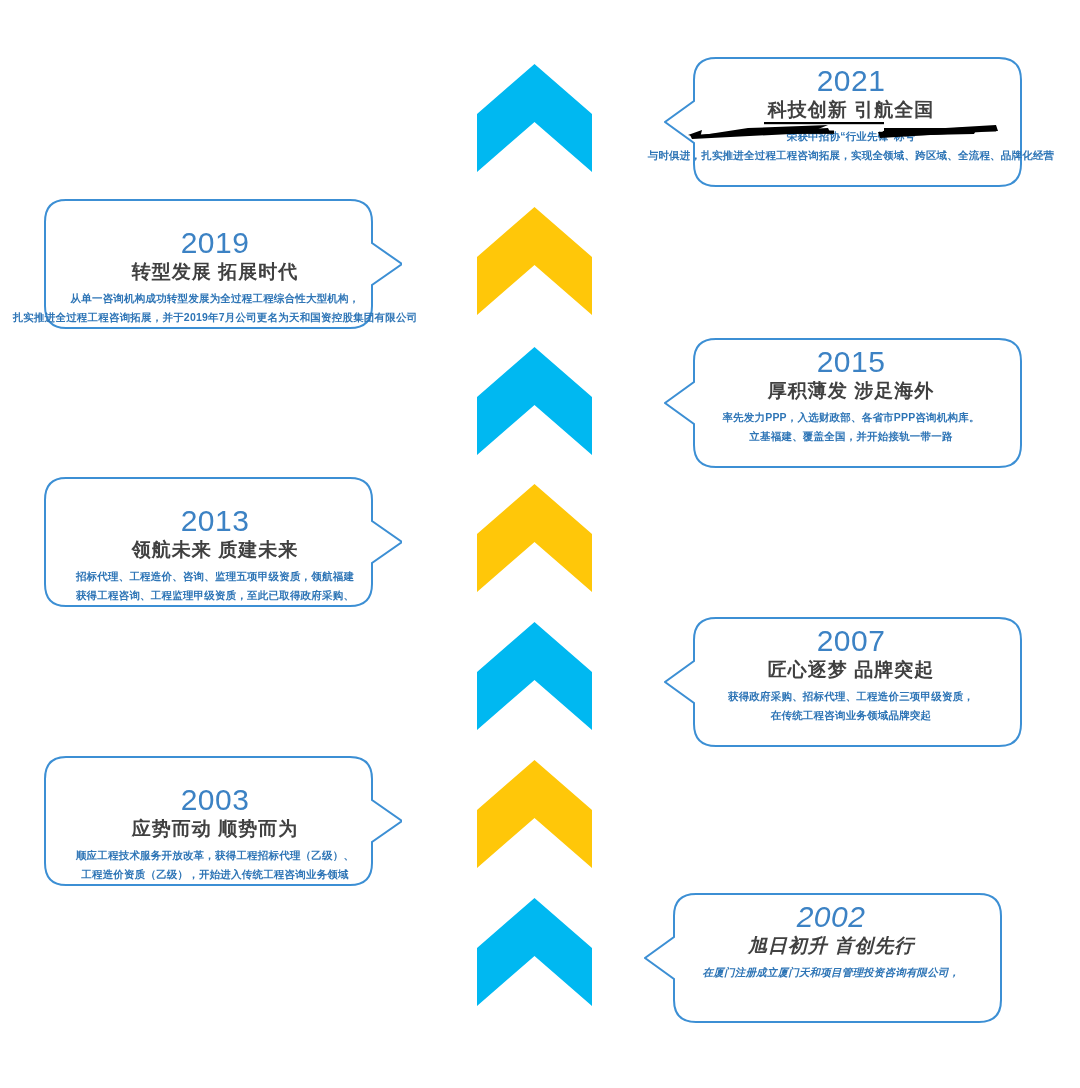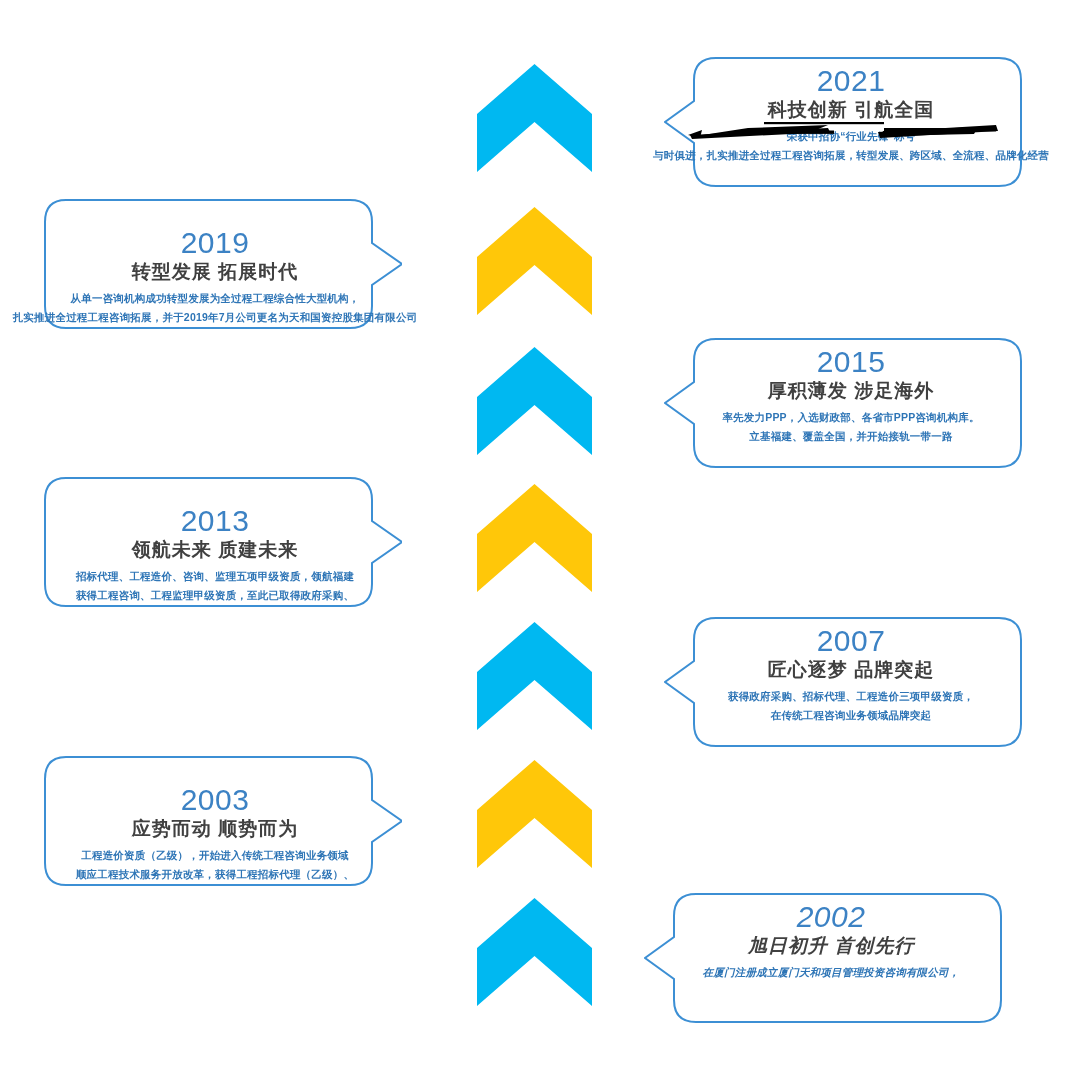--- a/index.html
+++ b/index.html
@@ -141,21 +141,21 @@
     <div class="callout side-right" style="left: 664px; top: 57px;">
       <div class="callout-frame">
         <svg width="358" height="130" viewBox="0 0 358 130" xmlns="http://www.w3.org/2000/svg">
           <path d="M 52 1 L 335 1 Q 357 1 357 23 L 357 107 Q 357 129 335 129 L 52 129 Q 30 129 30 107 L 30 86 L 1 65 L 30 44 L 30 23 Q 30 1 52 1 Z" fill="#ffffff" stroke="#3C8FD4" stroke-width="2"></path>
         </svg>
       </div>
       <div class="callout-body">
         <div class="year">2021</div>
         <div class="subtitle">科技创新  引航全国</div>
         <div class="desc-line redacted-host">荣获中招协“行业先锋”称号</div>
-        <div class="desc-line">与时俱进，扎实推进全过程工程咨询拓展，转型发展、跨区域、全流程、品牌化经营</div>
+        <div class="desc-line">与时俱进，扎实推进全过程工程咨询拓展，实现全领域、跨区域、全流程、品牌化经营</div>
       </div>
       <div class="redaction" style="left: 14px; top: 62px; width: 330px; height: 26px;">
         <svg width="330" height="26" viewBox="0 0 330 26" xmlns="http://www.w3.org/2000/svg">
           <path d="M18 17 L70 9 L150 6 L138 11 L60 14 Z" fill="#000000"></path>
           <path d="M10 16 L24 11 L22 19 Z" fill="#000000"></path>
           <path d="M12 16 L150 9 L152 13 L14 20 Z" fill="#000000"></path>
           <path d="M200 13 L318 6 L320 12 L202 19 Z" fill="#000000"></path>
           <path d="M205 12 L300 8 L296 15 L203 17 Z" fill="#000000"></path>
           <rect x="86" y="3" width="120" height="2.2" fill="#000000"></rect>
           <rect x="60" y="11.5" width="96" height="3.4" fill="#000000"></rect>
@@ -217,22 +217,22 @@
     </div>
     <div class="callout side-left" style="left: 44px; top: 756px;">
       <div class="callout-frame">
         <svg width="358" height="130" viewBox="0 0 358 130" xmlns="http://www.w3.org/2000/svg">
           <path d="M 22 1 L 306 1 Q 328 1 328 23 L 328 44 L 358 65 L 328 86 L 328 107 Q 328 129 306 129 L 22 129 Q 1 129 1 107 L 1 23 Q 1 1 22 1 Z" fill="#ffffff" stroke="#3C8FD4" stroke-width="2"></path>
         </svg>
       </div>
       <div class="callout-body">
         <div class="year">2003</div>
         <div class="subtitle">应势而动  顺势而为</div>
+        <div class="desc-line">顺应工程技术服务开放改革，获得工程招标代理（乙级）、</div>
         <div class="desc-line">工程造价资质（乙级），开始进入传统工程咨询业务领域</div>
-        <div class="desc-line">顺应工程技术服务开放改革，获得工程招标代理（乙级）、</div>
       </div>
     </div>
     <div class="callout side-right" style="left: 644px; top: 893px; font-style: italic;">
       <div class="callout-frame">
         <svg width="358" height="130" viewBox="0 0 358 130" xmlns="http://www.w3.org/2000/svg">
           <path d="M 52 1 L 335 1 Q 357 1 357 23 L 357 107 Q 357 129 335 129 L 52 129 Q 30 129 30 107 L 30 86 L 1 65 L 30 44 L 30 23 Q 30 1 52 1 Z" fill="#ffffff" stroke="#3C8FD4" stroke-width="2"></path>
         </svg>
       </div>
       <div class="callout-body">
         <div class="year">2002</div>

